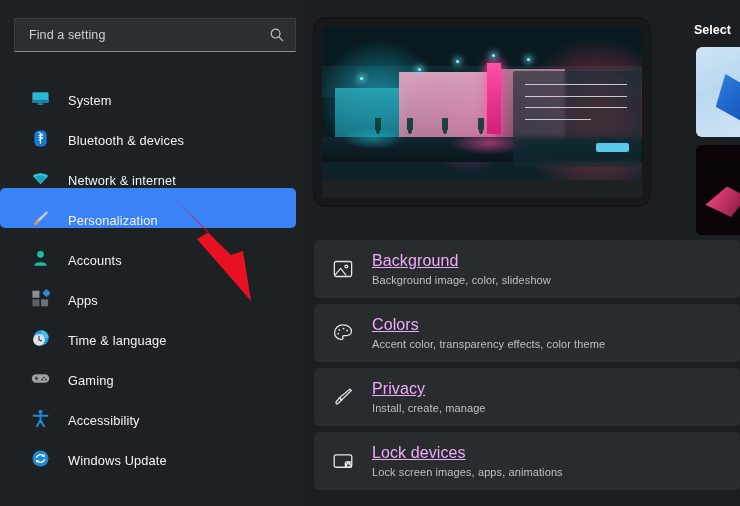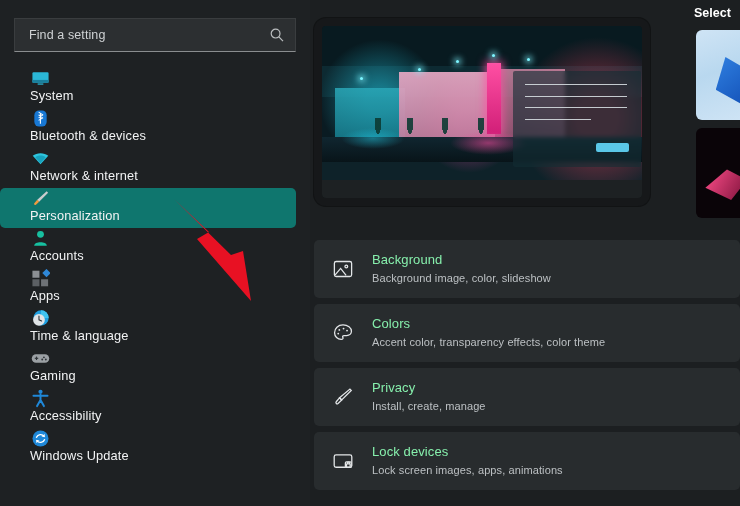--- a/index.html
+++ b/index.html
@@ -29,28 +29,27 @@
     padding:0 10px 0 14px;
   }
   .search-box .ph {
     flex:1; font-size:12.5px; color:#cfd2d4; letter-spacing:.1px;
   }
   .search-icon { width:16px; height:16px; opacity:.85; }
 
   .nav { padding:0 0 0 0; }
   .nav-item {
     height:40px; margin:0 14px 0 0;
-    display:flex; align-items:flex-start;
+    display:flex; align-items:flex-end;
     border-radius:5px;
     padding-left:30px;
     position:relative;
     cursor:default;
-    flex-direction:column;
-  }
-  .nav-item.selected { background:#0f766e; }
+  }
+  .nav-item.selected { background:#3b82f6; }
   .nav-item.selected::before {
     content:""; position:absolute; left:-14px; top:9px;
     width:3px; height:22px; border-radius:2px; background:#4cc2e0;
   }
   .nav-ico {
     width:20px; height:20px; flex:0 0 20px;
     margin-right:18px;
     display:flex; align-items:center; justify-content:center;
   }
   .nav-label { font-size:12.8px; color:#f2f3f4; letter-spacing:.15px; }
@@ -129,21 +128,21 @@
     width:26%; height:9px; border-radius:2px; background:#5ac8e8;
   }
 
   
   .theme-panel {
     position:absolute; right:0; top:0; width:52px; height:230px;
     padding-top:6px;
   }
   .theme-title {
     font-size:12.5px; font-weight:bold; color:#ffffff;
-    white-space:nowrap; padding-left:6px;
+    white-space:nowrap; padding-left:6px;margin-top:17px;
   }
   .thumbs { margin-top:10px; padding-left:8px; }
   .thumb { width:52px; height:90px; border-radius:6px; margin-bottom:8px; overflow:hidden; }
   .thumb-1 { background:linear-gradient(160deg,#cfe4f5 0%,#b9d8ef 45%,#cfe4f5 100%); position:relative; }
   .thumb-1::after {
     content:""; position:absolute; left:38%; top:30%; width:62%; height:52%;
     background:linear-gradient(140deg,#2f7fe0,#1452b8);
     clip-path:polygon(30% 0,100% 28%,78% 100%,0 70%);
   }
   .thumb-2 { background:#0a0408; position:relative; }
@@ -159,21 +158,21 @@
     height:58px; margin-bottom:6px;
     background:#282c2e; border-radius:5px;
     display:flex; align-items:center;
     padding-left:16px;
   }
   .card-ico {
     width:26px; height:26px; flex:0 0 26px; margin-right:16px;
     display:flex; align-items:center; justify-content:center;
   }
   .card-txt { display:flex; flex-direction:column; justify-content:center; }
-  .card-title { font-size:13px; color:#86efac; line-height:1.45; letter-spacing:.1px; }
+  .card-title { font-size:16px; color:#f0abfc; line-height:1.45; letter-spacing:.1px;text-decoration:underline; }
   .card-sub { font-size:11px; color:#bcc0c3; line-height:1.5; letter-spacing:.1px; }
 
   
   .arrow-layer { position:absolute; inset:0; pointer-events:none; z-index:9; }
 </style>
 </head>
 <body>
 
 <div class="app">
 

